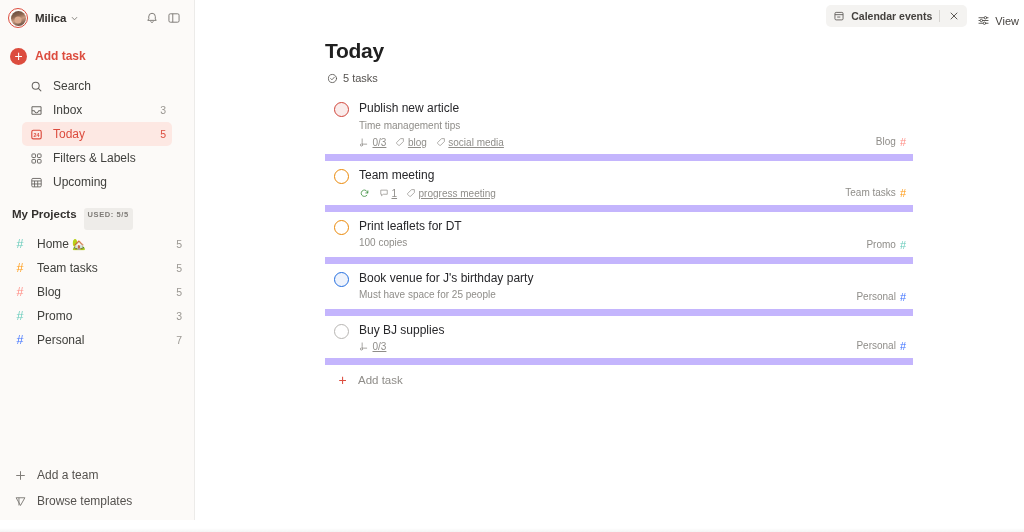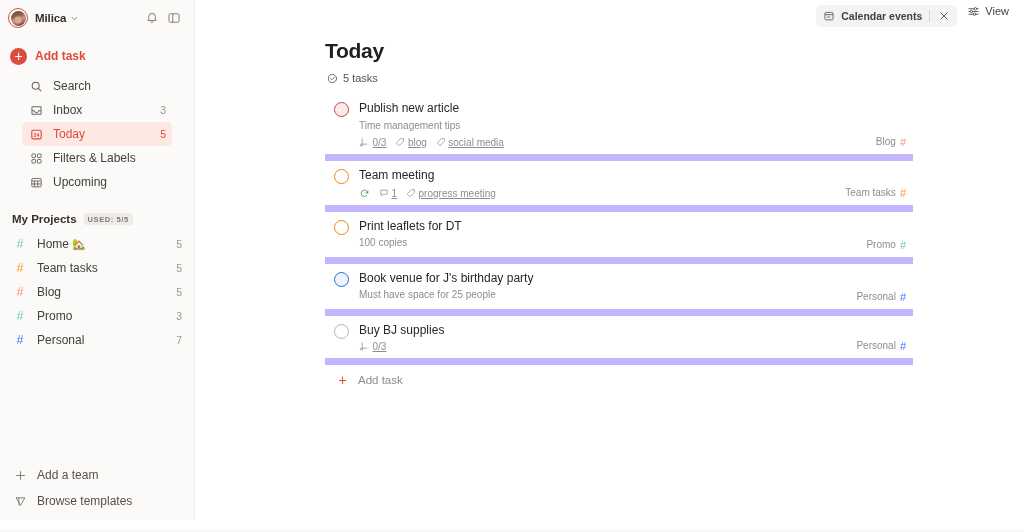--- a/index.html
+++ b/index.html
@@ -73,21 +73,21 @@
     color:#40403d; font-size:12px; cursor:pointer;
   }
   .nav-item.active { background:#fde8e3; color:#dc4c3e; font-weight:400; }
   .nav-ico { width:16px; height:16px; display:flex; align-items:center; justify-content:center; flex:0 0 auto; color:#66635f; }
   .nav-item.active .nav-ico { color:#dc4c3e; }
   .nav-label { flex:1; white-space:nowrap; overflow:hidden; }
   .nav-count { font-size:10.5px; color:#9a9792; }
   .nav-item.active .nav-count { color:#dc4c3e; }
 
   .proj-header {
-    display:flex; align-items:center; gap:7px;
+    display:flex; gap:7px;
     padding:0 12px; height:22px; margin-top:14px;
   }
   .proj-title { font-size:11.5px; font-weight:700; color:#33302e; }
   .used-badge {
     font-size:7.5px; font-weight:700; letter-spacing:0.6px;
     color:#7d7a76; background:#eeece9; border-radius:3px;
     padding:2px 4px 1.5px; text-transform:uppercase;
   }
   .proj-list { padding:0 6px; margin-top:2px; }
   .proj-item {
@@ -105,32 +105,32 @@
   .sb-bottom .nav-ico { color:#7d7a76; }
 
   
   .main {
     flex:1; height:532px; background:#fff;
     position:relative; overflow:hidden;
   }
   .main-topbar {
     position:absolute; top:0; right:0; height:32px;
     display:flex; align-items:center; gap:5px;
-    padding-right:10px;
+    padding-right:0;
   }
   .cal-pill {
     display:flex; align-items:center; gap:6px;
     background:#f4f3f1; border-radius:5px;
     height:22px; padding:0 6px 0 7px; cursor:pointer;
   }
   .cal-pill-label { font-size:10.5px; font-weight:700; color:#44413e; white-space:nowrap; }
   .pill-divider { width:1px; height:12px; background:#d6d4d1; margin:0 1px; }
   .pill-x { display:flex; align-items:center; justify-content:center; width:14px; height:14px; color:#5c5955; cursor:pointer; }
   .view-btn {
-    display:flex; align-items:flex-start; gap:5px;
+    display:flex; align-items:flex-end; gap:5px;
     height:22px; padding:0 5px; border-radius:5px; cursor:pointer;
   }
   .view-label { font-size:11px; color:#44413e; }
 
   .content { padding:0 0 0 0; }
   .content-inner { width:588px; margin-left:130px; padding-top:39px; }
 
   .page-title { font-size:21px; font-weight:700; color:#202020; letter-spacing:-0.3px; }
   .task-count-row {
     display:flex; align-items:center; gap:5px; margin-top:9px; margin-bottom:10px;

